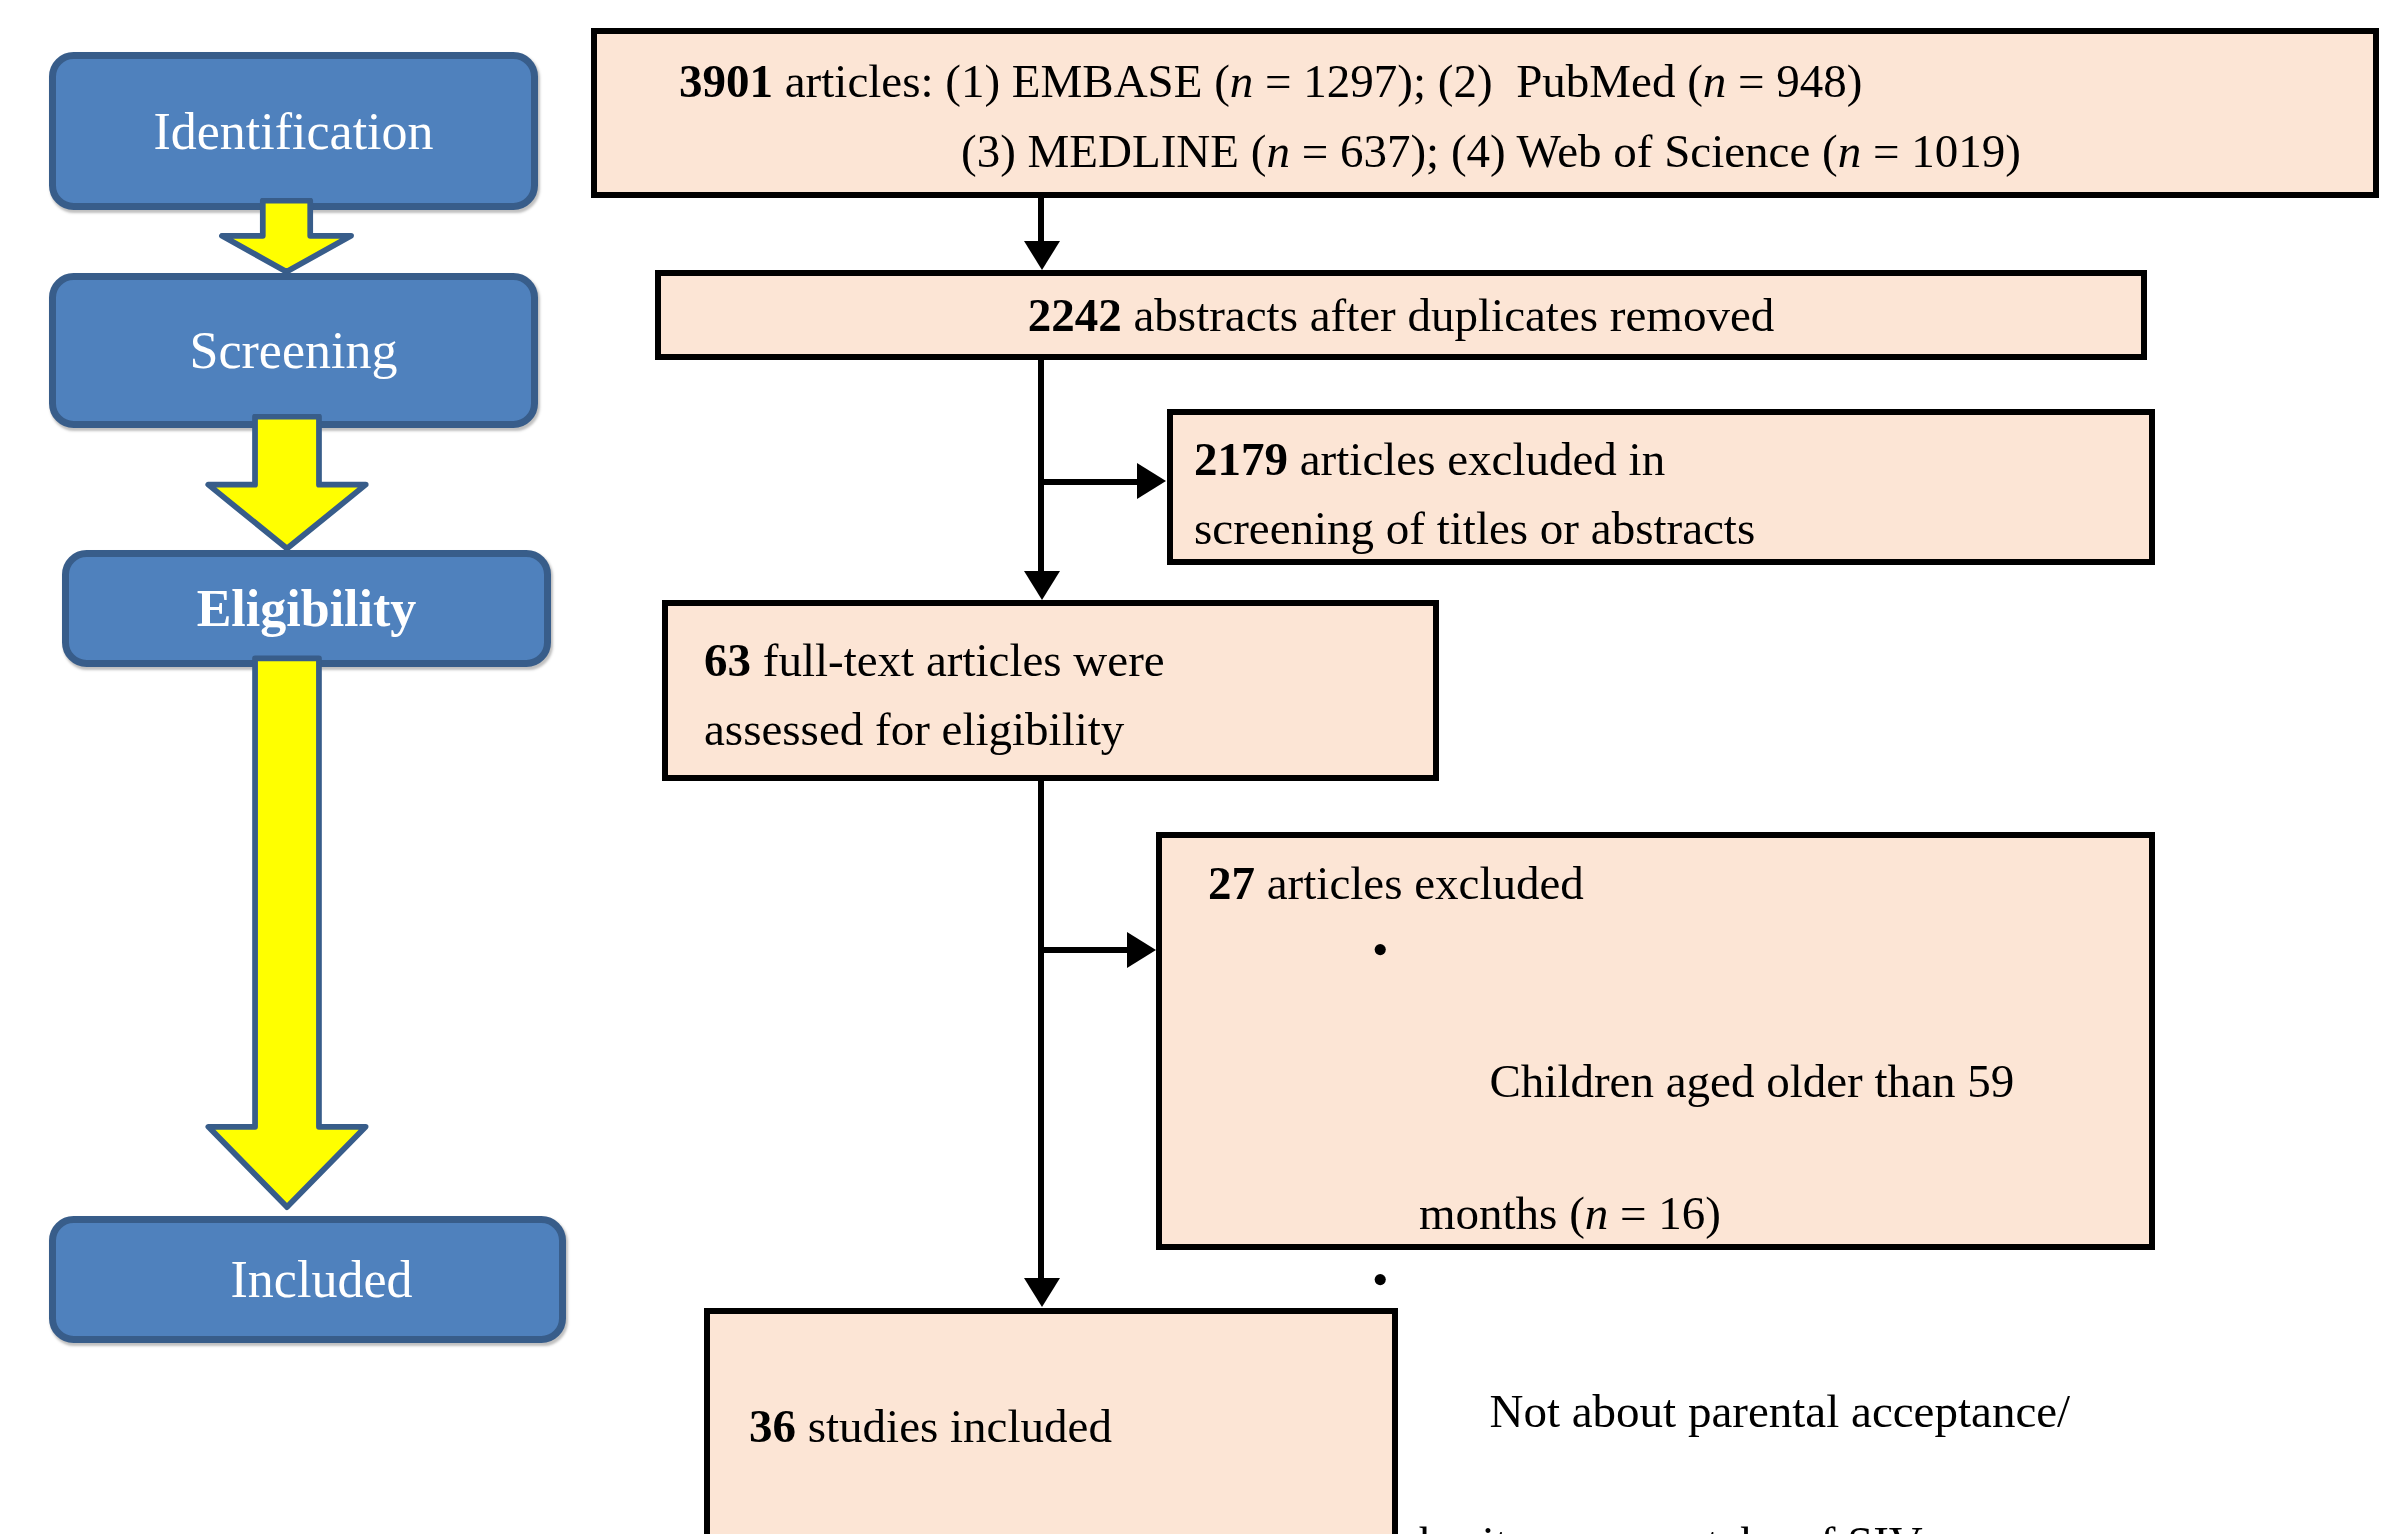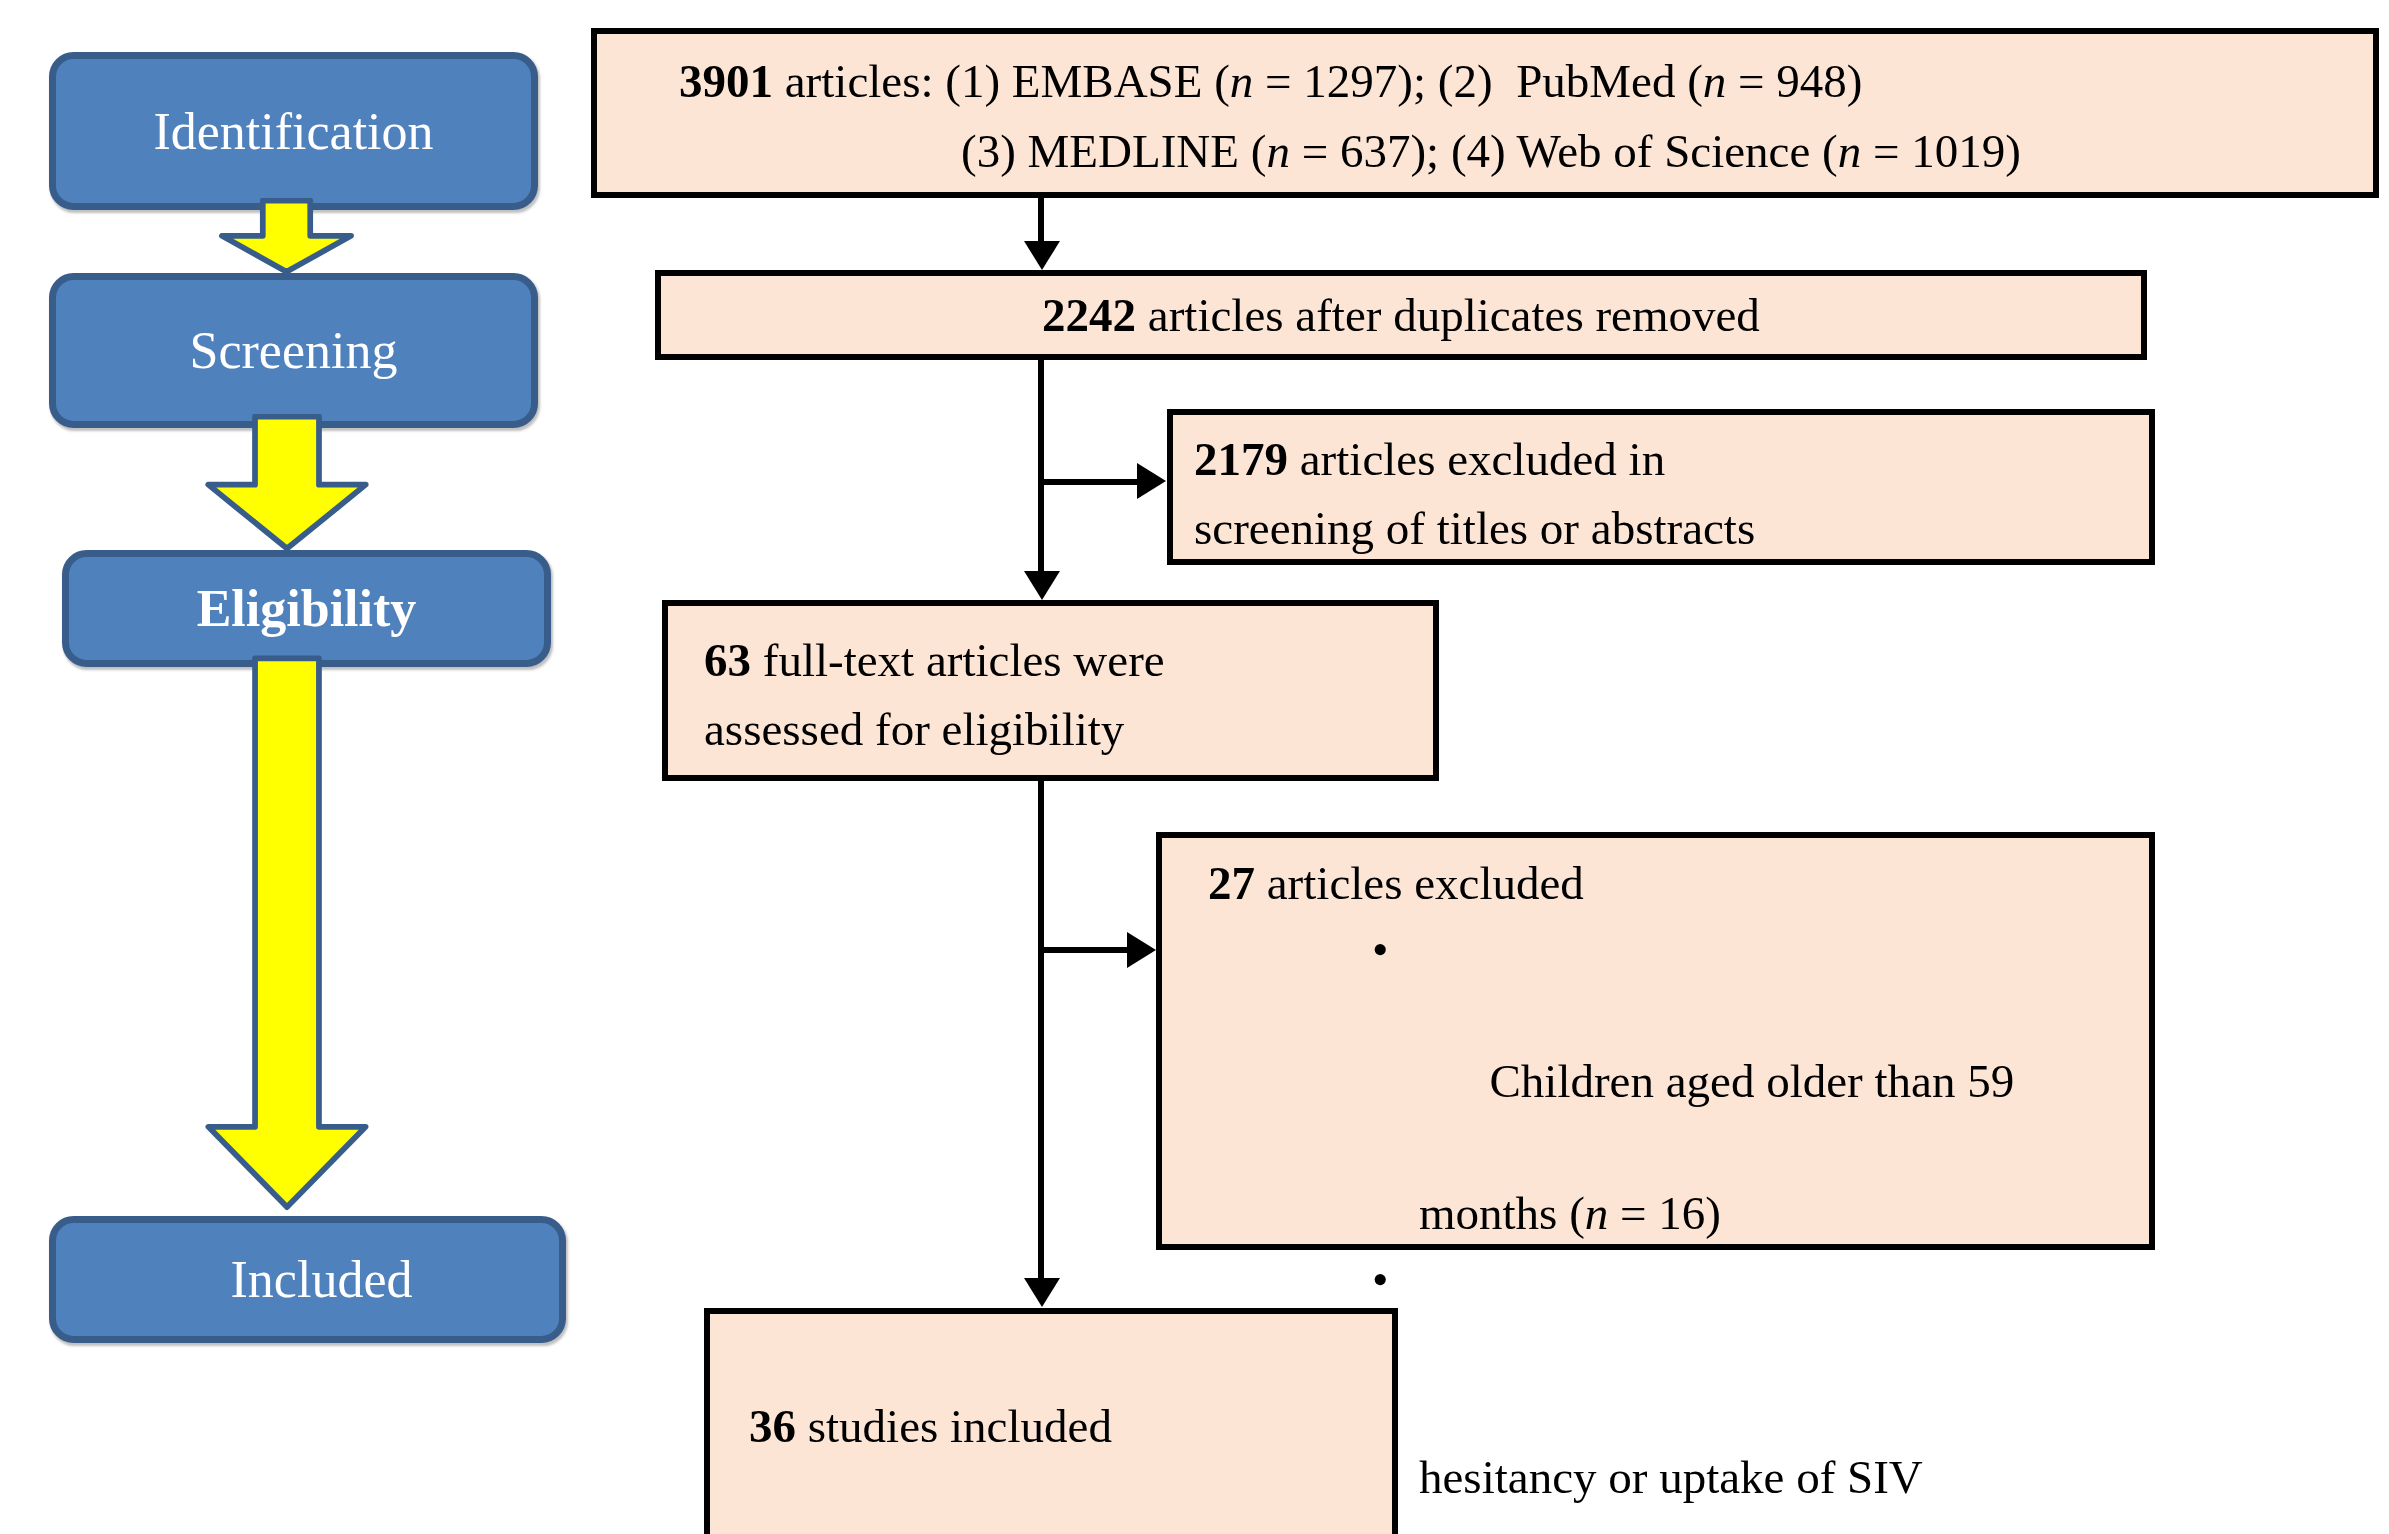--- a/index.html
+++ b/index.html
@@ -77,21 +77,21 @@
 
   <div class="fbox" id="b1" style="left:591px;top:28px;width:1788px;height:170px;padding:11.5px 16.4px 0 82px;">
     <div class="line"><span class="seg-b">3901</span><span> articles: (1) EMBASE (</span><span class="seg-i">n</span><span> = 1297); (2)  PubMed (</span><span class="seg-i">n</span><span> = 948)</span></div>
     <div class="line indent1"><span>(3) MEDLINE (</span><span class="seg-i">n</span><span> = 637); (4) Web of Science (</span><span class="seg-i">n</span><span> = 1019)</span></div>
   </div>
 
   <div class="cline" style="left:1038px;top:198px;width:5.7px;height:46px;"></div>
   <div class="ah-down" style="left:1024px;top:241px;"></div>
 
   <div class="fbox center" id="b2" style="left:655px;top:270px;width:1492px;height:90px;">
-    <div class="line"><span class="seg-b">2242</span><span> articles after duplicates removed</span></div>
+    <div class="line"><span class="seg-b">2242</span><span> abstracts after duplicates removed</span></div>
   </div>
 
   <div class="cline" style="left:1038px;top:359px;width:5.7px;height:215px;"></div>
   <div class="ah-down" style="left:1024px;top:571px;"></div>
   <div class="cline" style="left:1041px;top:479px;width:97px;height:5.7px;"></div>
   <div class="ah-right" style="left:1137px;top:463px;"></div>
 
   <div class="fbox" id="b3" style="left:1167px;top:409px;width:988px;height:156px;padding:9.8px 16.4px 0 21px;">
     <div class="line"><span class="seg-b">2179</span><span> articles excluded in</span></div>
     <div class="line"><span>screening of titles or abstracts</span></div>
@@ -109,20 +109,21 @@
 
   <div class="fbox" id="b5" style="left:1156px;top:832px;width:999px;height:418px;padding:11.5px 16.4px 0 46px;">
     <div class="line"><span class="seg-b">27</span><span> articles excluded</span></div>
     <div class="line bullet">
       <span class="marker">•</span>
       <span><span>Children aged older than 59</span></span>
     </div>
     <div class="line cont"><span>months (</span><span class="seg-i">n</span><span> = 16)</span></div>
     <div class="line bullet">
       <span class="marker">•</span>
+      <span><span>Not about parental acceptance/</span></span>
     </div>
     <div class="line cont"><span>hesitancy or uptake of SIV</span></div>
 
   </div>
 
   <div class="fbox vcenter" id="b6" style="left:704px;top:1308px;width:694px;height:236px;padding-left:39px;">
     <div class="line"><span class="seg-b">36</span><span> studies included</span></div>
   </div>
 
 </div>

